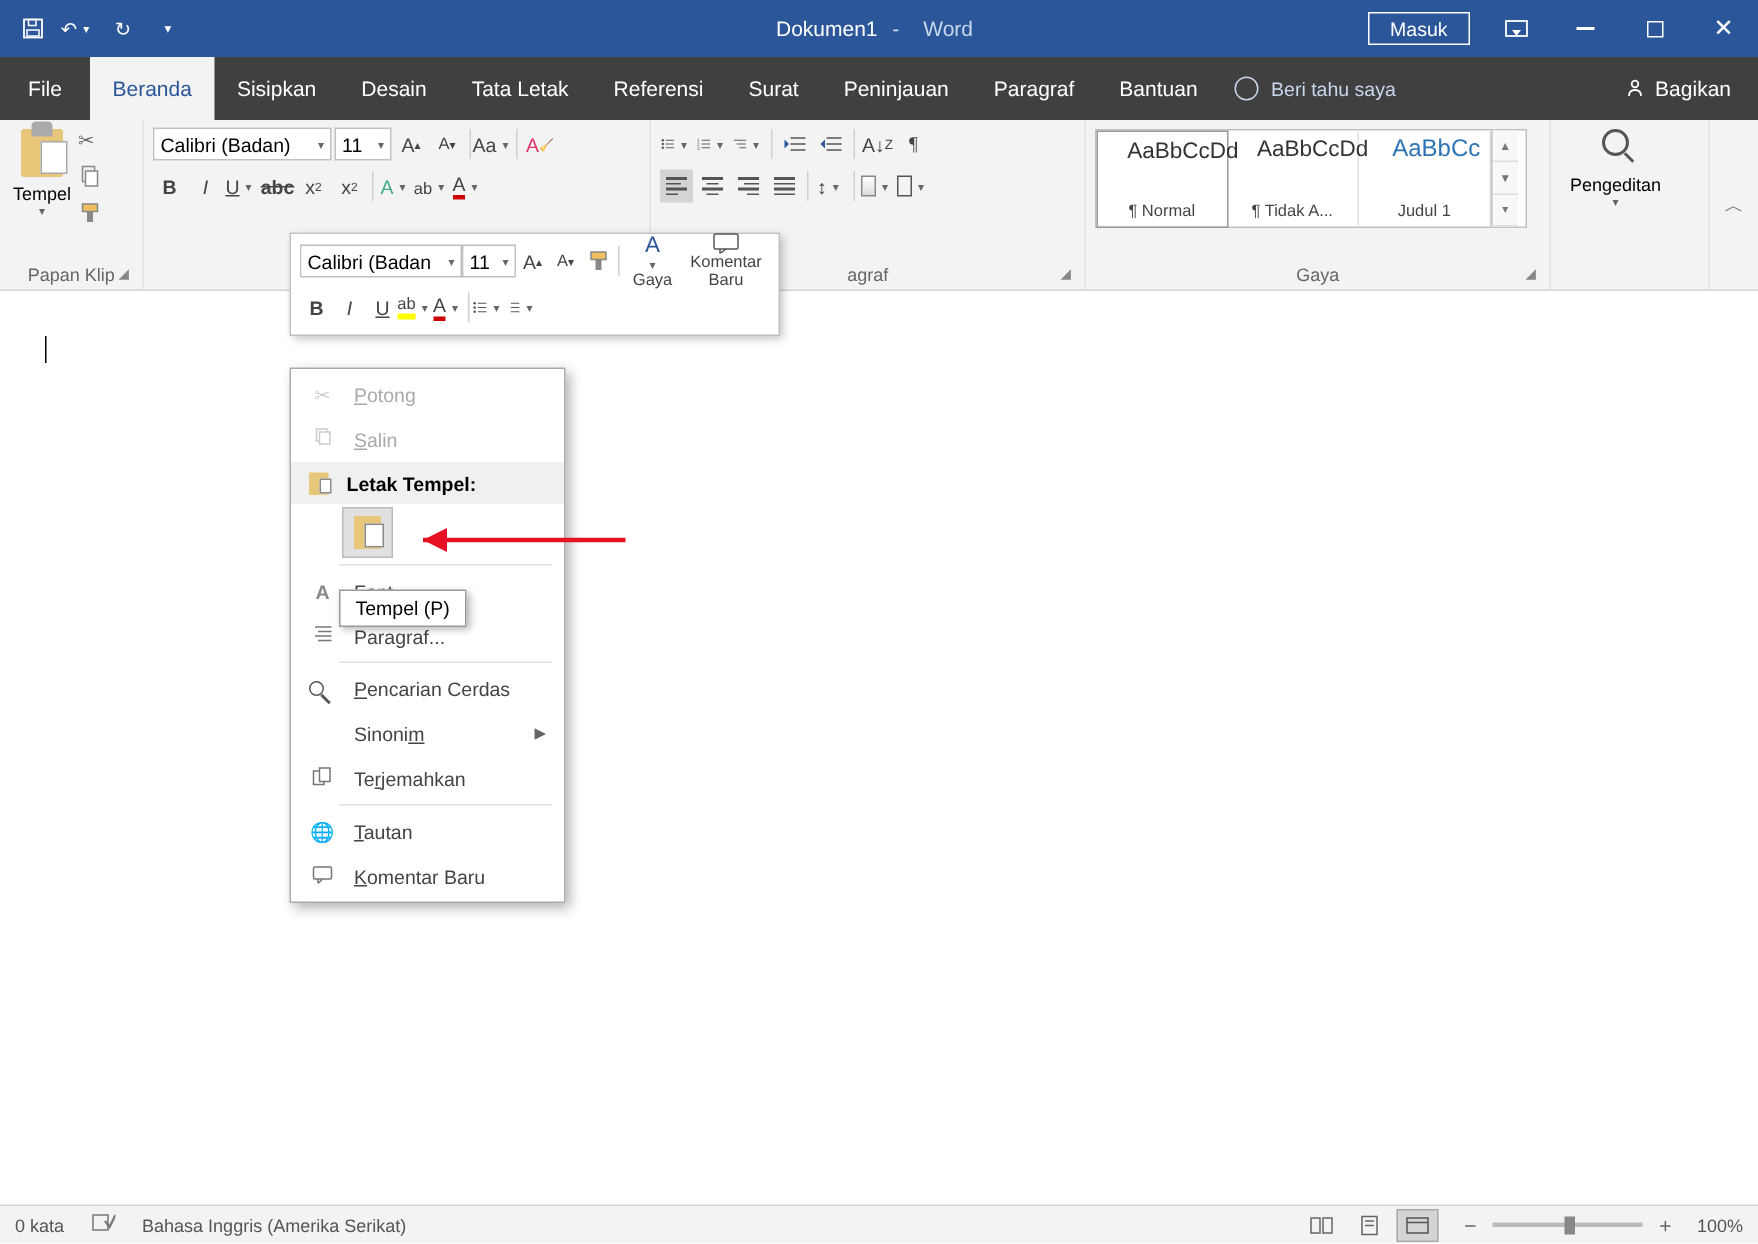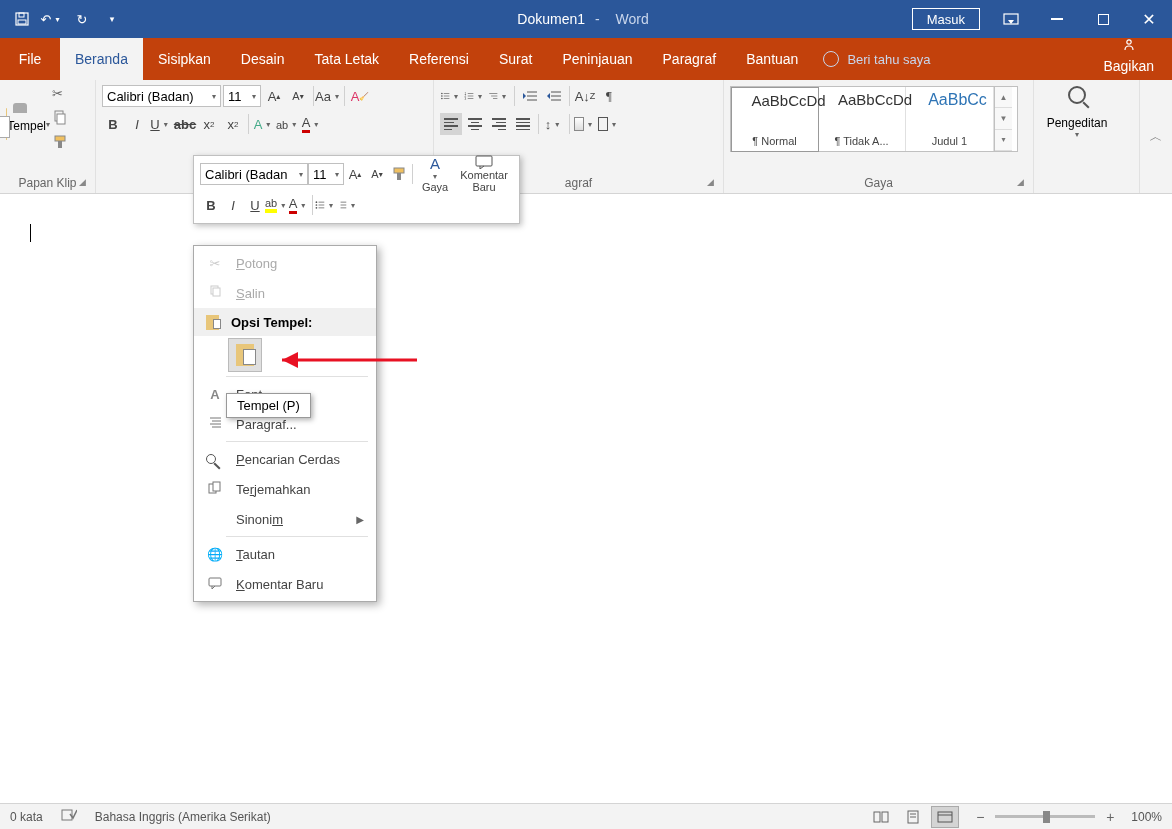--- a/index.html
+++ b/index.html
@@ -9,36 +9,36 @@
 .titlebar { height:38px; background:#2b579a; display:flex; color:#fff; align-items:center; position:relative; }
 .qat { display:flex; align-items:center; gap:6px; padding:0 10px; }
 .qat-btn { width:24px; height:24px; display:flex; align-items:center; justify-content:center; color:#fff; font-size:13px; }
 .title { position:absolute; left:50%; transform:translateX(-50%); font-size:14px; }
 .title .dim { color:#c9d6ec; margin:0 6px; }
 .winbtns { margin-left:auto; display:flex; align-items:center; }
 .winbtn { width:46px; height:38px; display:flex; align-items:center; justify-content:center; color:#fff; font-size:13px; }
 .login-btn { border:1px solid #fff; padding:0 14px; height:22px; display:flex; align-items:center; margin-right:8px; font-size:13px; }
 
 
-.tabs { height:42px; background:#c2410c; display:flex; color:#fff; align-items:stretch; }
+.tabs { height:42px; background:#404040; display:flex; color:#fff; align-items:stretch; }
 .file-tab { width:60px; display:flex; align-items:center; justify-content:center; font-size:14px; }
 .tab { padding:0 15px; display:flex; align-items:center; font-size:14px; }
 .tab.active { background:#f3f3f3; color:#2b579a; }
 .tell-me { display:flex; align-items:center; gap:8px; color:#c9d6ec; margin-left:10px; }
 .bulb { width:16px; height:16px; border:1.5px solid #c9d6ec; border-radius:50%; position:relative; }
-.share { margin-left:auto; padding:0 18px; display:flex; align-items:center; gap:6px; font-size:14px;flex-direction:column; }
+.share { margin-left:auto; padding:0 18px; display:flex; align-items:center; gap:6px; font-size:14px; }
 .collapse-caret { width:32px; display:flex; align-items:center; justify-content:center; color:#777; }
 
 
 .ribbon { height:114px; background:#f3f3f3; border-bottom:1px solid #d4d4d4; display:flex; }
 .rgroup { border-right:1px solid #e1e1e1; padding:2px 6px 0 6px; display:flex; flex-direction:column; position:relative; }
 .rgroup-label { text-align:center; font-size:12px; color:#666; padding:3px 0; position:absolute; bottom:0; left:0; right:0; }
 .rgroup-launcher { position:absolute; right:4px; bottom:4px; width:12px; height:12px; font-size:9px; color:#888; }
 .paste-area { display:flex; height:80px; }
-.paste-big { width:44px; display:flex; flex-direction:row; align-items:center; padding-top:4px; }
+.paste-big { width:44px; display:flex; flex-direction:column; align-items:center; padding-top:4px; }
 .clip-icon { width:28px; height:32px; background:#e8c67a; border-radius:2px; position:relative; }
 .clip-icon::before { content:""; position:absolute; top:-5px; left:7px; width:14px; height:10px; background:#aaa; border-radius:3px 3px 0 0; }
 .clip-icon::after { content:""; position:absolute; bottom:2px; right:-3px; width:16px; height:20px; background:#fff; border:1px solid #aaa; }
 .paste-side { display:flex; flex-direction:column; gap:6px; padding:4px 2px; }
 .mini-icon { width:18px; height:18px; color:#666; font-size:13px; }
 .font-group .row { display:flex; align-items:center; gap:2px; height:28px; }
 .drop { display:flex; align-items:center; border:1px solid #c0c0c0; background:#fff; height:22px; }
 .drop-input { border:none; padding:0 4px; font-size:13px; outline:none; }
 .caret { font-size:8px; color:#666; padding:0 4px; }
 .ico { width:22px; height:22px; display:flex; align-items:center; justify-content:center; color:#444; font-size:13px; }
@@ -458,21 +458,21 @@
           <rect x="4" y="3" width="7" height="8" fill="#fff" stroke="#ccc"></rect>
         </svg></span>
       <span><span class="u">S</span>alin</span>
     </div>
   <div class="ctx-hdr-left" style="background:#f0f0f0;">
     <span class="cic">
         <div style="width:13px;height:15px;background:#e8c67a;position:relative;">
           <div style="position:absolute;bottom:1px;right:-2px;width:8px;height:10px;background:#fff;border:1px solid #888;"></div>
         </div>
       </span>
-    <b>Opsi Tempel:</b>
+    <b>Letak Tempel:</b>
   </div>
   <div class="ctx-opt">
     <div class="paste-opt">
         <div class="paste-mini"></div>
       </div>
   </div>
   <div class="ctx-sep"></div>
   <div class="ctx-item">
       <span class="cic"><b>A</b></span>
       <span>Font...</span>
@@ -487,30 +487,30 @@
       <span>Paragraf...</span>
     </div>
   <div class="ctx-sep"></div>
   <div class="ctx-item">
       <span class="cic">
         <div class="magnifier" style="width:10px;height:10px;border-width:1.5px;"></div>
       </span>
       <span><span class="u">P</span>encarian Cerdas</span>
     </div>
   <div class="ctx-item">
+      <span class="cic"></span>
+      <span>Sinoni<span class="u">m</span></span>
+      <span class="arrow">▶</span>
+    </div>
+  <div class="ctx-item">
       <span class="cic"><svg width="14" height="13" viewBox="0 0 14 13">
           <rect x="1" y="3" width="7" height="9" fill="none" stroke="#777"></rect>
           <rect x="5" y="1" width="7" height="9" fill="#fff" stroke="#777"></rect>
         </svg></span>
       <span>Te<span class="u">r</span>jemahkan</span>
-    </div>
-  <div class="ctx-item">
-      <span class="cic"></span>
-      <span>Sinoni<span class="u">m</span></span>
-      <span class="arrow">▶</span>
     </div>
   <div class="ctx-sep"></div>
   <div class="ctx-item">
       <span class="cic">🌐</span>
       <span><span class="u">T</span>autan</span>
     </div>
   <div class="ctx-item">
       <span class="cic"><svg width="14" height="12" viewBox="0 0 14 12">
           <rect x="1" y="1" width="12" height="8" rx="1" fill="none" stroke="#777"></rect>
           <path d="M4 9 L4 12 L7 9" fill="none" stroke="#777"></path>

